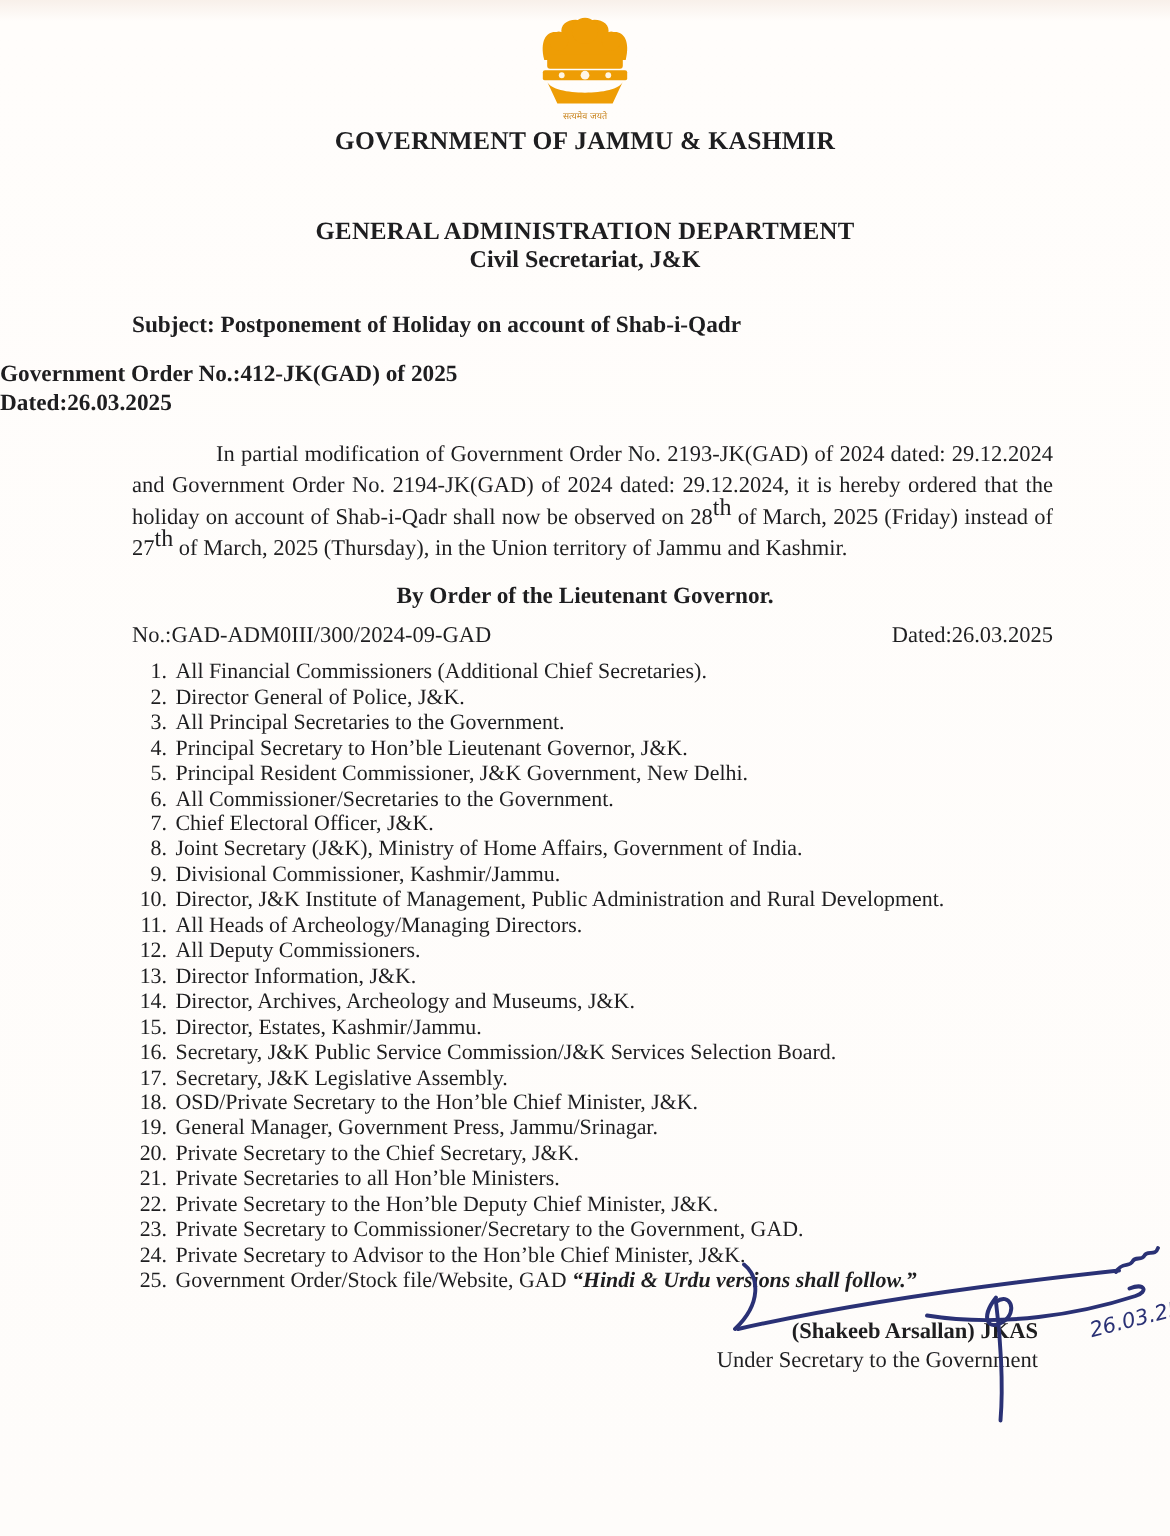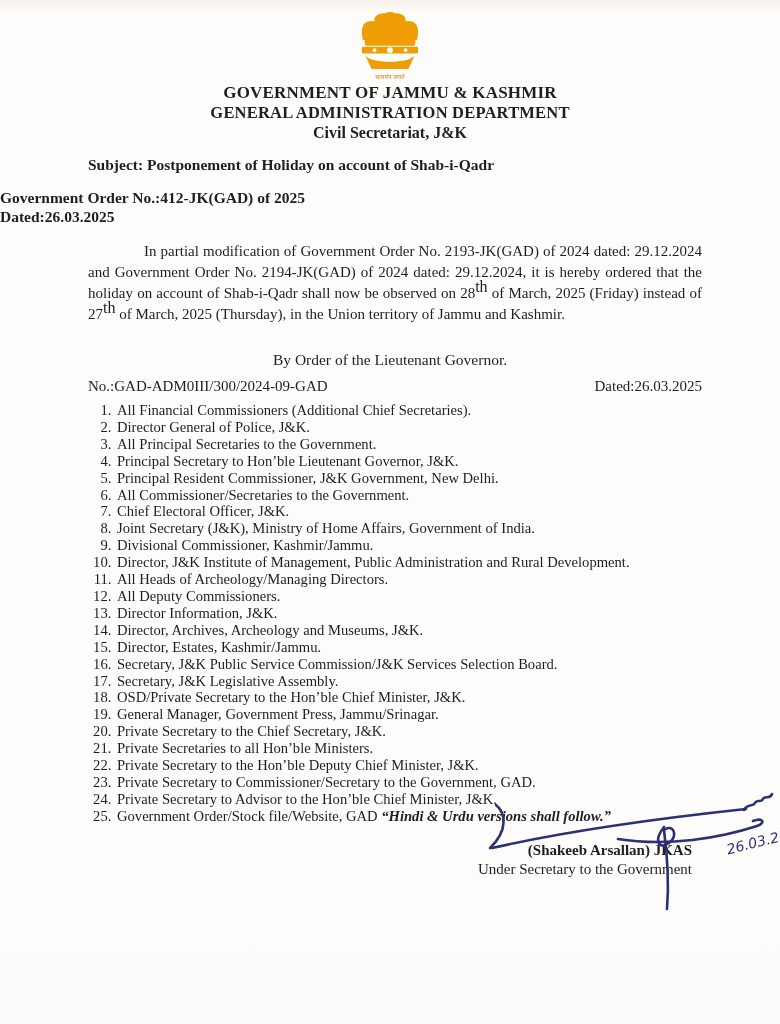--- a/index.html
+++ b/index.html
@@ -14,34 +14,34 @@
     box-sizing:border-box;
   }
   .emblem-wrap{padding-top:7px;text-align:center;}
   .emblem-caption{
     display:block;font-size:6px;line-height:7px;color:#c8831c;
     letter-spacing:0px;margin-top:-2px;
     font-family:"DejaVu Sans",sans-serif;
   }
   .hdr{ text-align:center; margin-top:3px; font-weight:bold; }
   .hdr .l1{font-size:17px;line-height:20px;letter-spacing:.2px;}
-  .hdr .l2{font-size:16.5px;line-height:20px;letter-spacing:.2px;}
+  .hdr .l2{font-size:16.5px;line-height:20px;letter-spacing:.2px;margin-top:40px;}
   .hdr .l3{font-size:16px;line-height:20px;}
   .subject{
-    margin:13px 78px 0 88px;
+    margin:24px 78px 0 88px;
     font-weight:bold;font-size:15.5px;
   }
   .order-block{font-weight:bold;font-size:15.5px;margin-top:14px;line-height:19px;}
   .body-para{
     margin:15px 78px 0 88px;
     font-size:15px;line-height:21px;
     text-align:justify;text-indent:56px;
   }
   .body-para sup{font-size:16px;line-height:0;}
-  .by-order{text-align:center;font-weight:normal;font-size:15.5px;margin-top:26px;}
+  .by-order{text-align:center;font-weight:bold;font-size:15.5px;margin-top:12px;}
   .sig1{ text-align:right;margin:12px 78px 0 0;font-size:15px;line-height:19px;}
   .sig1 .sd{padding-right:52px;}
   .sig1 .name{font-weight:bold;}
   .ref-row{
     display:flex;justify-content:space-between;
     margin:9px 78px 0 88px;font-size:15px;gap:20px;
   }
   .copy-label{margin:10px 0 0 88px;font-size:15px;}
   ol.copy-list{
     margin:7px 50px 0 88px;

